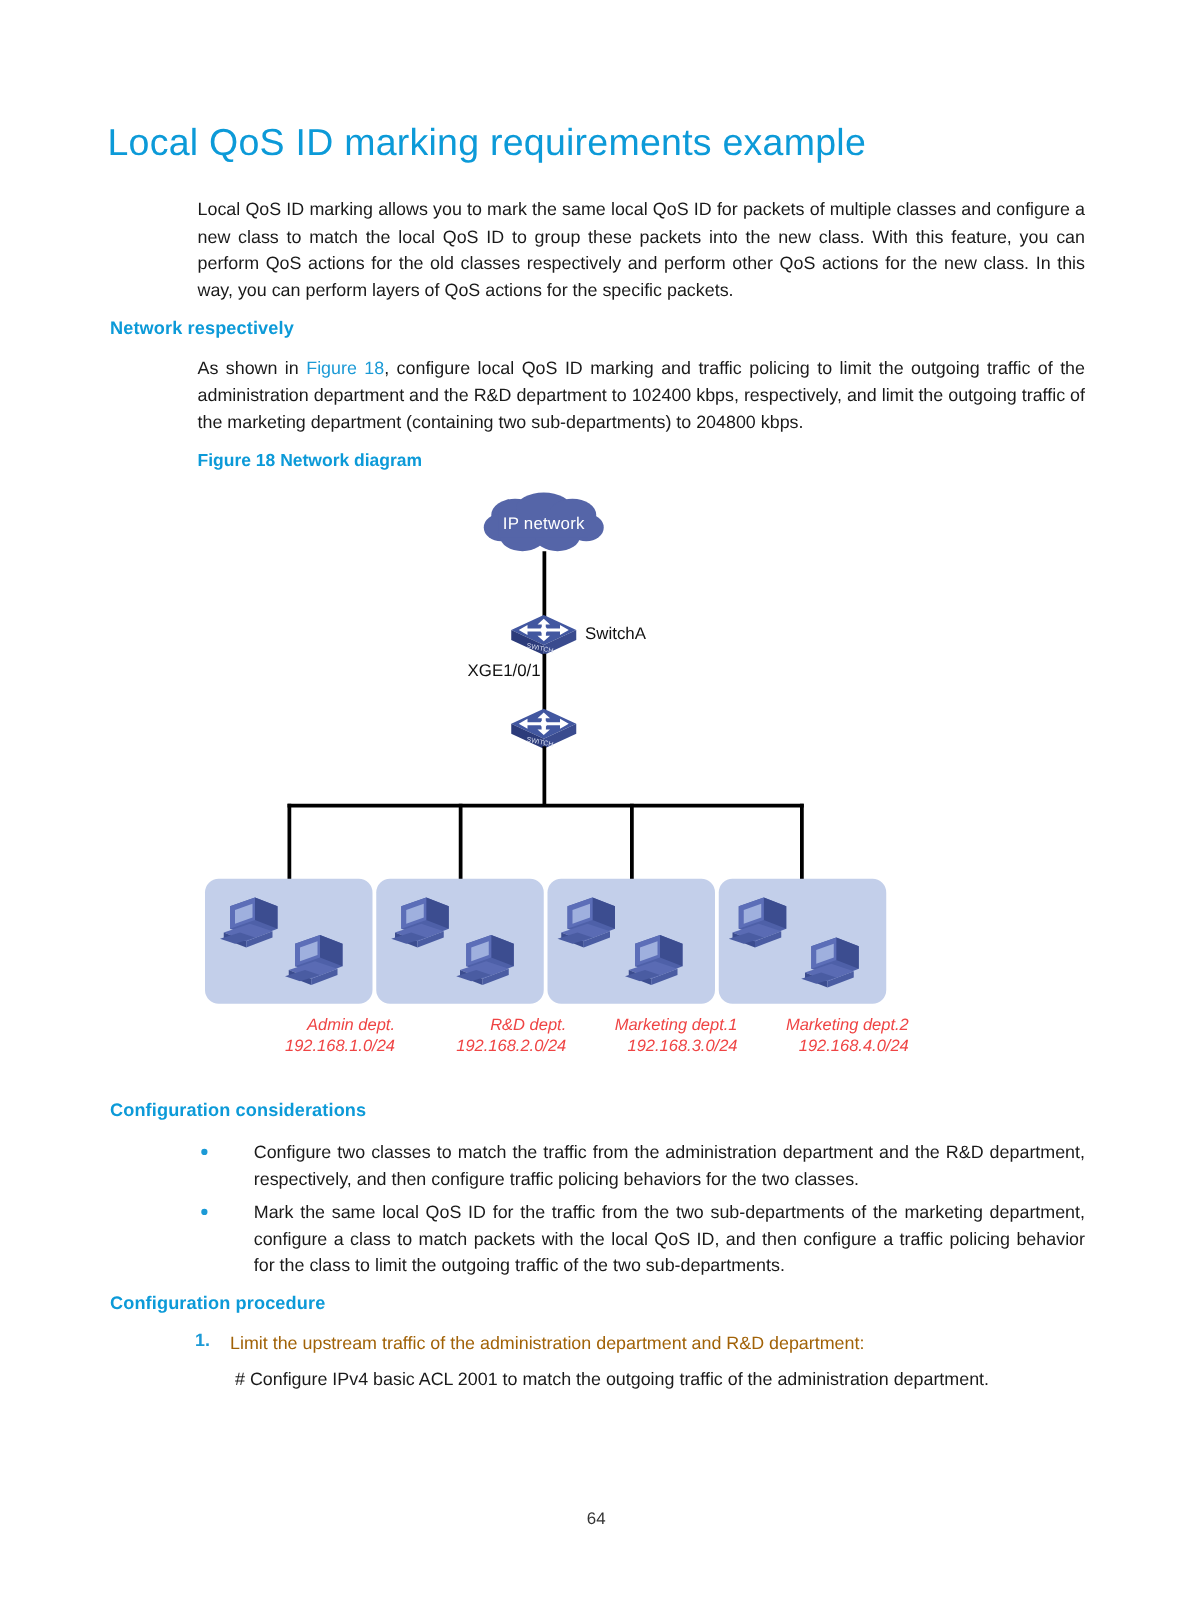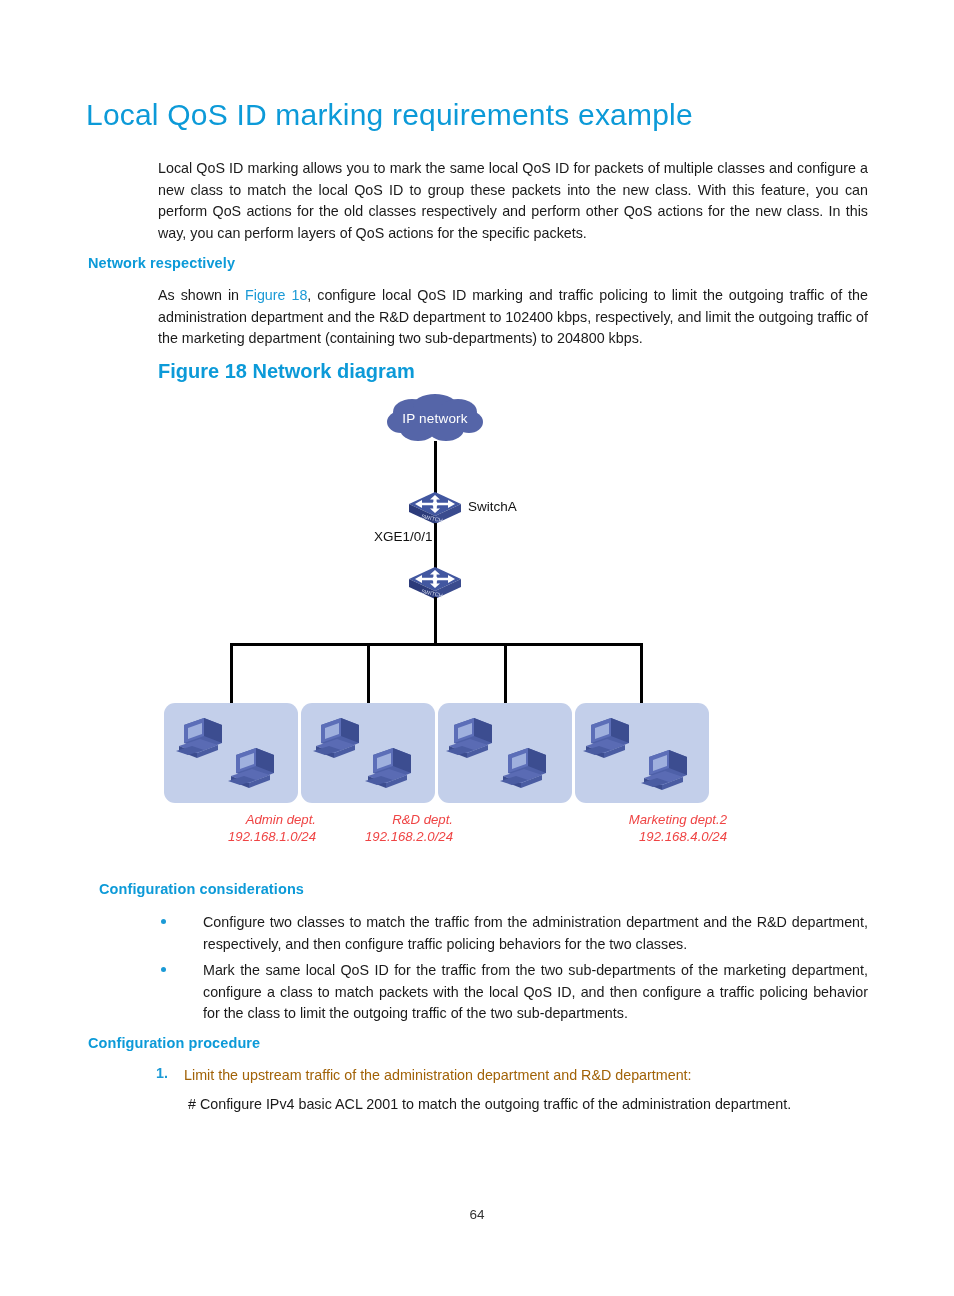--- a/index.html
+++ b/index.html
@@ -50,21 +50,21 @@
     font-size: 14.3px;
     line-height: 21.5px;
     color: #1a1a1a;
     text-align: justify;
     text-justify: inter-word;
   }
 
   .fig-caption {
     position: absolute;
     left: 158px;
-    font-size: 20px;
+    font-size: 14px;
     font-weight: bold;
     color: #0c9ad8;
   }
 
   .xref {
     color: #1b9ad6;
   }
 
   
   .bullet-row {
@@ -396,27 +396,31 @@
     </div>
 
     <div class="dept-label" style="left:26px; top:427px;">
       <div>Admin dept.</div>
       <div>192.168.1.0/24</div>
     </div>
     <div class="dept-label" style="left:163px; top:427px;">
       <div>R&amp;D dept.</div>
       <div>192.168.2.0/24</div>
     </div>
+    <div class="dept-label" style="left:300px; top:427px;">
+      <div>Marketing dept.1</div>
+      <div>192.168.3.0/24</div>
+    </div>
     <div class="dept-label" style="left:437px; top:427px;">
       <div>Marketing dept.2</div>
       <div>192.168.4.0/24</div>
     </div>
   </div>
 
-  <div class="h2" style="top:881px;margin-left:11px;">Configuration considerations</div>
+  <div class="h2" style="top:881px;">Configuration considerations</div>
 
   <div class="bullet-row" style="top:960px;">
     <span class="bullet-dot"></span>
     <span class="bullet-text">Mark the same local QoS ID for the traffic from the two sub-departments of the marketing department, configure a class to match packets with the local QoS ID, and then configure a traffic policing behavior for the class to limit the outgoing traffic of the two sub-departments.</span>
   </div>
 
   <div class="bullet-row" style="top:912px;">
     <span class="bullet-dot"></span>
     <span class="bullet-text">Configure two classes to match the traffic from the administration department and the R&amp;D department, respectively, and then configure traffic policing behaviors for the two classes.</span>
   </div>

